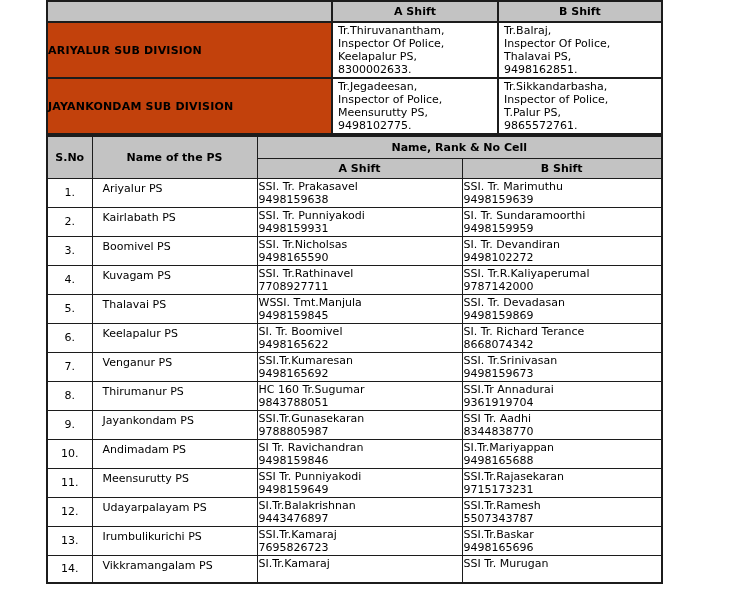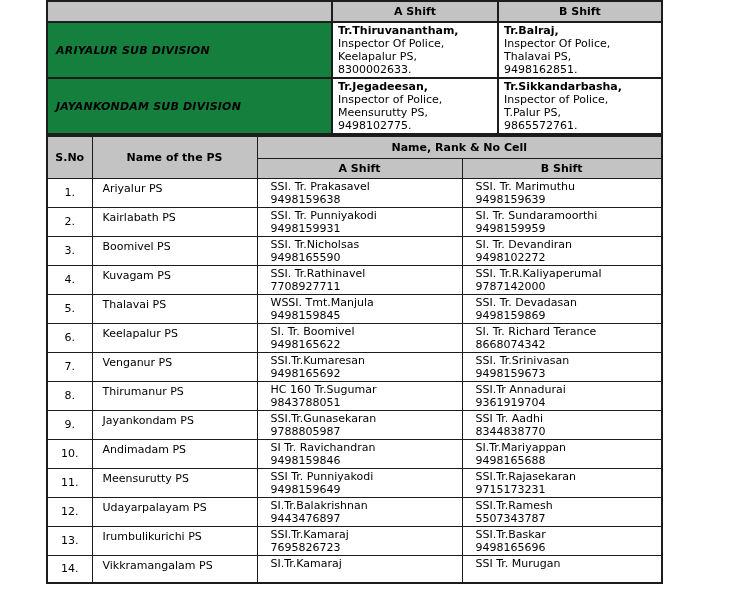--- a/index.html
+++ b/index.html
@@ -8,23 +8,23 @@
     font-family:"DejaVu Sans","Liberation Sans",sans-serif;
     position:relative;
   }
   .doc{position:absolute;left:46px;top:0;width:615px;}
 
   table{border-collapse:collapse;table-layout:fixed;width:615px;}
 
   
   .toptbl td{border:2px solid #1c1c1c;font-size:11px;vertical-align:middle;}
   .toptbl .hdr{background:#c3c3c3;font-weight:bold;text-align:center;height:19px;padding:0;}
-  .toptbl .divlabel{background:#15803d;font-weight:bold;padding-left:8px;letter-spacing:.2px;font-style:italic;}
+  .toptbl .divlabel{background:#c2410c;font-weight:bold;padding-left:0;letter-spacing:.2px;}
   .toptbl .officer{background:#fff;vertical-align:top;padding:1px 5px;line-height:13px;}
-  .toptbl .officer .oname{font-weight:bold;}
+  .toptbl .officer .oname{font-weight:normal;}
   .col-div{width:285px;}
   .col-a{width:166px;}
   .col-b{width:164px;}
   .row-div1{height:56px;}
   .row-div2{height:53px;}
 
   
   .heading{
     margin:13px 0 3px 0;text-align:center;font-weight:bold;font-size:12.5px;
     text-decoration:underline;letter-spacing:.3px;height:16px;
@@ -32,21 +32,21 @@
 
   
   .maintbl{border:2px solid #1c1c1c;}
   .maintbl td{border:1px solid #1c1c1c;font-size:11px;}
   .maintbl .ghdr{background:#c3c3c3;font-weight:bold;text-align:center;vertical-align:middle;}
   .maintbl .hr1{height:22px;}
   .maintbl .hr2{height:20px;}
   .maintbl .drow{height:28px;}
   .maintbl .sno{text-align:center;vertical-align:middle;}
   .maintbl .ps{vertical-align:top;padding:3px 0 0 10px;}
-  .maintbl .oc{vertical-align:top;padding:1px 0 0 13px;line-height:13.5px;}
+  .maintbl .oc{vertical-align:top;padding:1px 0 0 1px;line-height:13.5px;}
   .mcol-sno{width:45px;}
   .mcol-ps{width:165px;}
   .mcol-a{width:205px;}
   .mcol-b{width:200px;}
 </style>
 </head>
 <body>
 
 <div class="doc">
 

